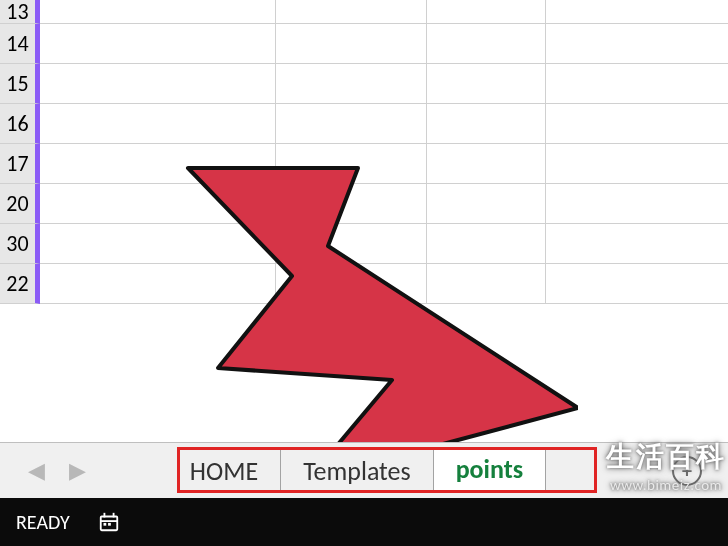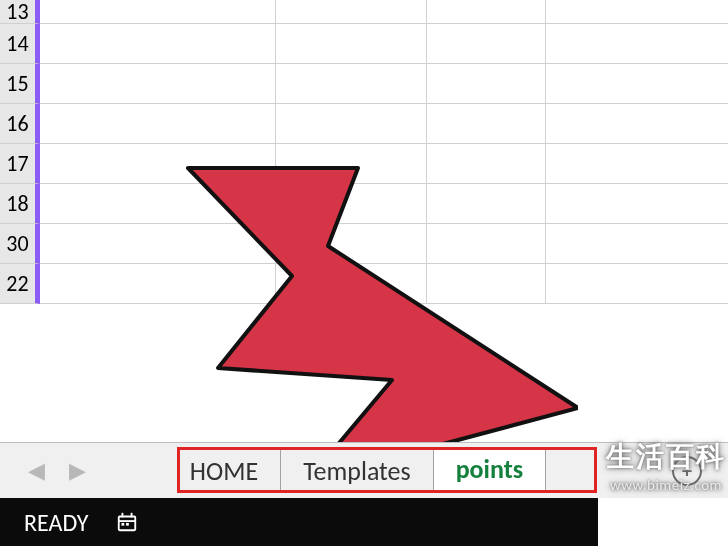--- a/index.html
+++ b/index.html
@@ -91,29 +91,29 @@
     display: flex;
     align-items: center;
     justify-content: center;
     color: #6b6b6b;
     font-size: 20px;
     font-weight: bold;
     background: #f0f0f0;
     cursor: pointer;
   }
   .status-bar {
-    width: 598px;
+    width: 728px;
     height: 48px;
     background: #0b0b0b;
     color: #fff;
     display: flex;
     align-items: center;
     gap: 28px;
-    padding-left: 24px;
-    font-size: 24px;
+    padding-left: 16px;
+    font-size: 20px;
   }
   .status-bar .cal-icon svg { display: block; }
   .arrow-annotation {
     position: absolute;
     left: 148px;
     top: 158px;
     width: 430px;
     height: 322px;
     pointer-events: none;
   }
@@ -162,21 +162,21 @@
       <div class="cell"></div>
   </div>
   <div class="row">
     <div class="rowhdr">17</div>
     <div class="cell"></div>
       <div class="cell"></div>
       <div class="cell"></div>
       <div class="cell"></div>
   </div>
   <div class="row">
-    <div class="rowhdr">18</div>
+    <div class="rowhdr">20</div>
     <div class="cell"></div>
       <div class="cell"></div>
       <div class="cell"></div>
       <div class="cell"></div>
   </div>
   <div class="row">
     <div class="rowhdr">30</div>
     <div class="cell"></div>
       <div class="cell"></div>
       <div class="cell"></div>

